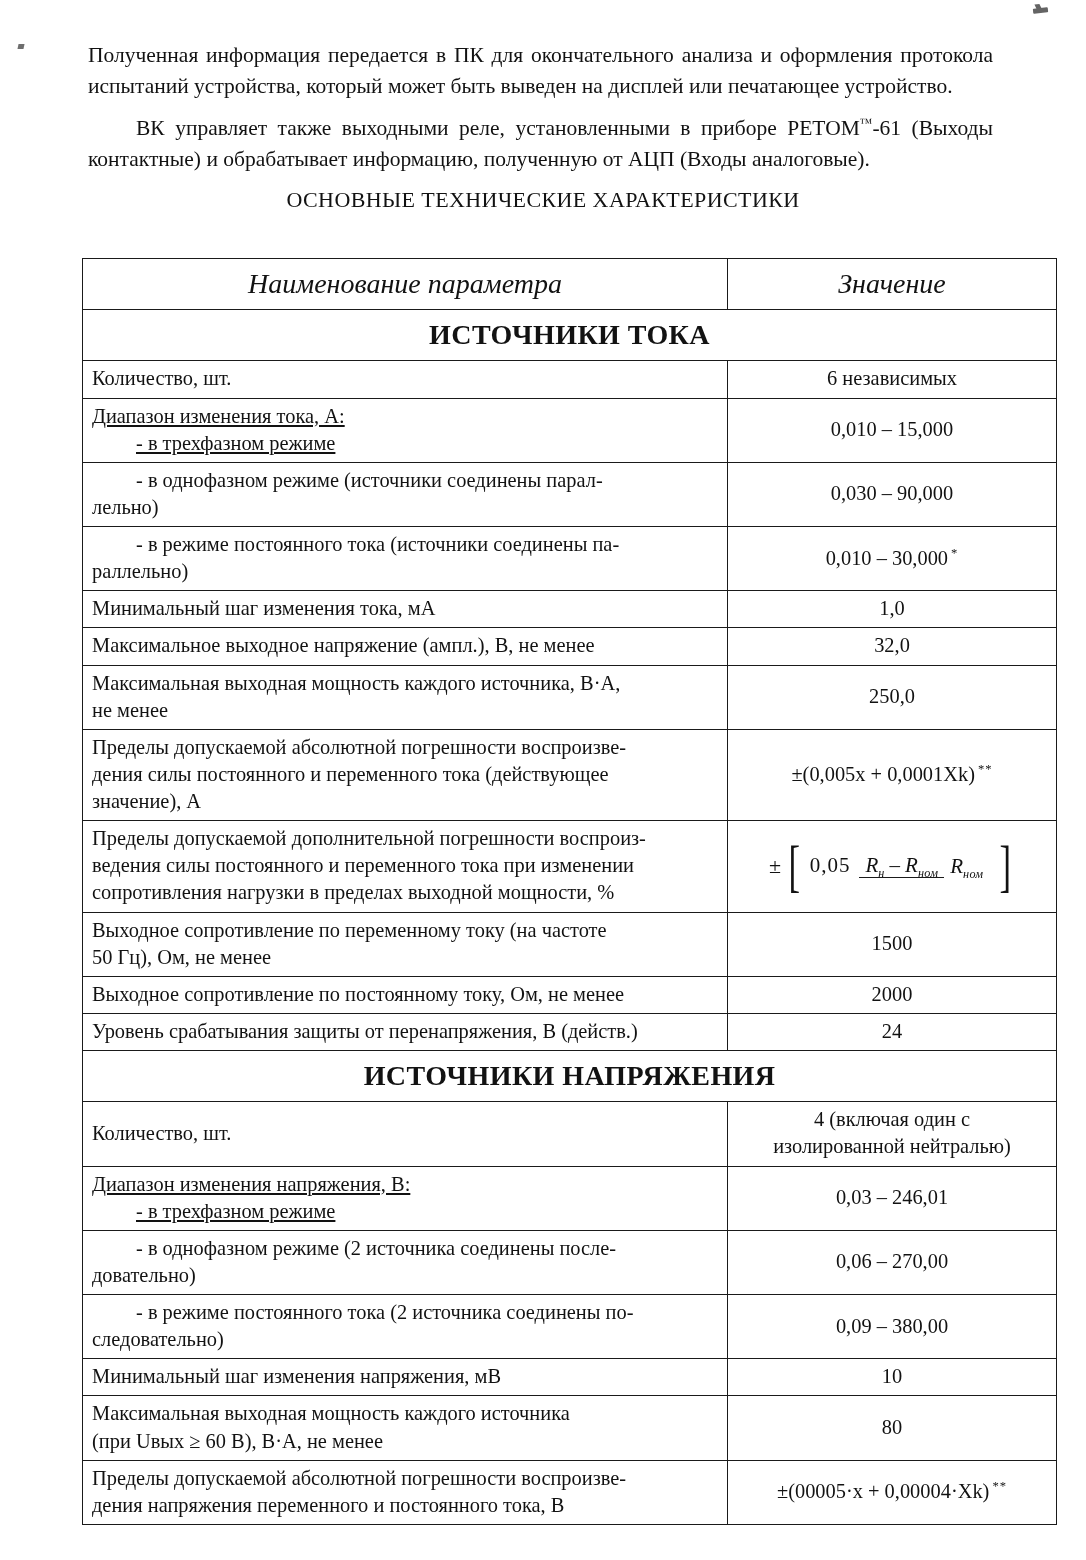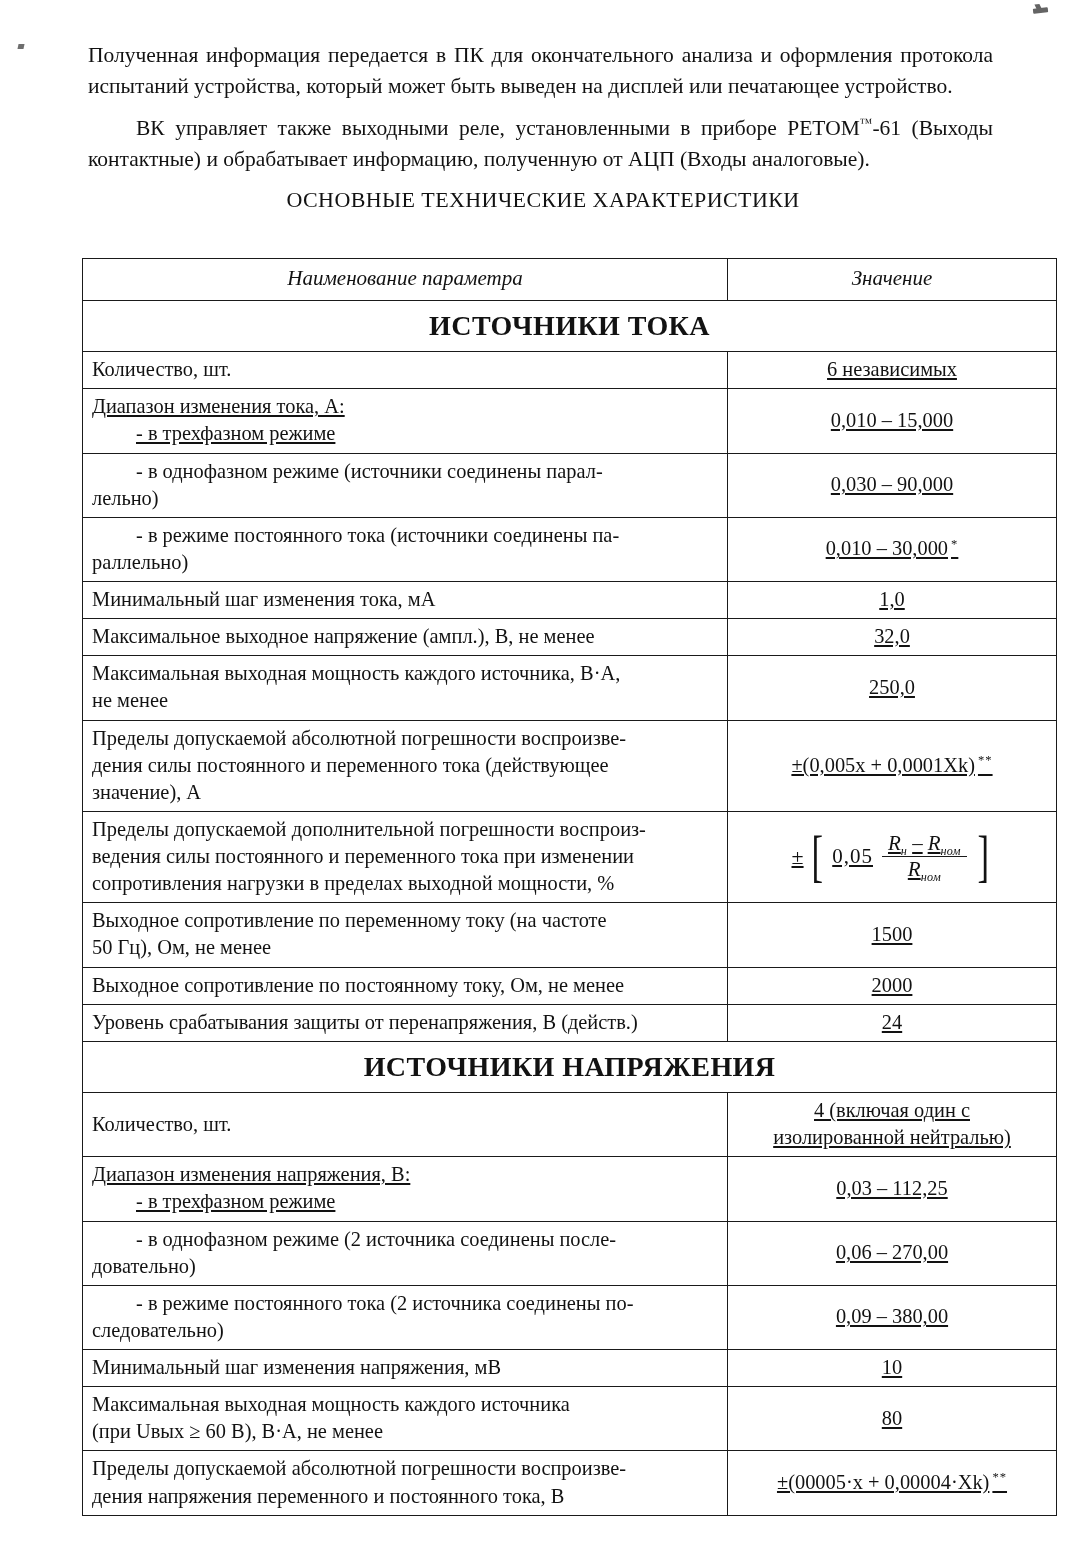--- a/index.html
+++ b/index.html
@@ -112,36 +112,36 @@
     vertical-align: middle;
     box-sizing: border-box;
   }
 
   
   .spec-table tr.head td {
     text-align: center;
     font-style: italic;
     padding-top: 6px;
     padding-bottom: 7px;
-    font-size: 21px;
+    font-size: 28px;
   }
 
   
   .spec-table tr.group td {
     text-align: center;
     font-weight: bold;
     font-style: normal;
     letter-spacing: .4px;
     font-size: 28px;
     padding-top: 6px;
     padding-bottom: 7px;
   }
 
   .cell-name   { text-align: left; }
-  .cell-value  { text-align: center; text-decoration: underline; }
+  .cell-value  { text-align: center; }
 
   
   .lines > span { display: block; }
   .lines .sub   { display: block; text-indent: 44px; }
   .lines .cont  { display: block; text-indent: 0; }
 
   .tall-top    { vertical-align: top; text-decoration: underline; }
   .val-bottom  { vertical-align: bottom; padding-bottom: 8px; }
 
   sup.note {
@@ -166,21 +166,21 @@
   .formula .brk {
     font-size: 56px;
     font-weight: 300;
     line-height: 0.62;
     transform: scaleX(.62);
     display: inline-block;
   }
   .formula .coef { letter-spacing: 1px; padding: 0 2px; }
   .frac {
     display: inline-flex;
-    flex-direction: column;
+    flex-direction: row;
     align-items: center;
     justify-content: center;
     padding: 0 3px;
     line-height: 1.08;
   }
   .frac .num {
     border-bottom: 1.3px solid #1a1a1a;
     padding: 0 6px 1px 6px;
     white-space: nowrap;
   }
@@ -336,21 +336,21 @@
           <span>4 (включая один с</span>
           <span>изолированной нейтралью)</span>
         </td>
       </tr>
 
       <tr>
         <td class="cell-name lines tall-top">
           <span>Диапазон изменения напряжения, В:</span>
           <span class="sub">- в трехфазном режиме</span>
         </td>
-        <td class="cell-value val-bottom">0,03 – 112,25</td>
+        <td class="cell-value val-bottom">0,03 – 246,01</td>
       </tr>
 
       <tr>
         <td class="cell-name lines">
           <span class="sub">- в однофазном режиме (2 источника соединены после-</span>
           <span class="cont">довательно)</span>
         </td>
         <td class="cell-value">0,06 – 270,00</td>
       </tr>
 

